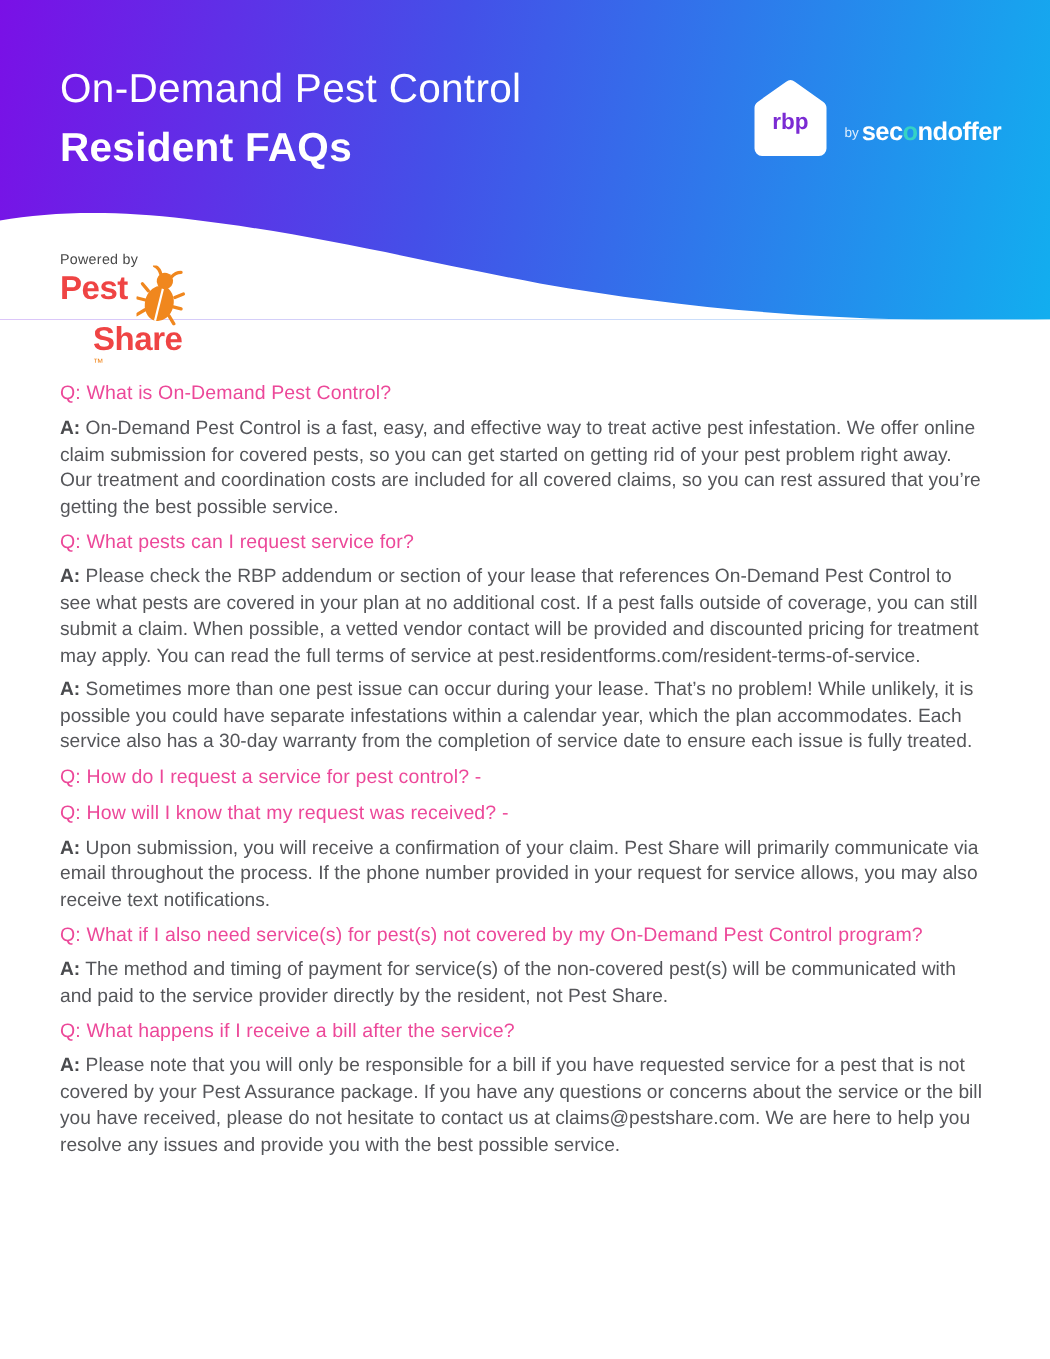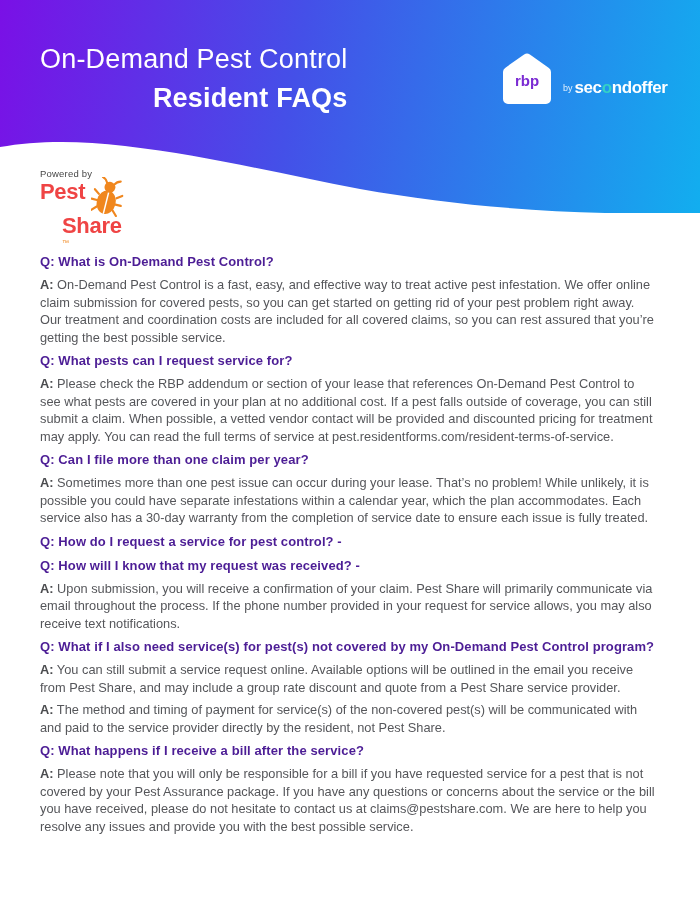--- a/index.html
+++ b/index.html
@@ -15,21 +15,21 @@
   
   .header {
     position:relative;
     height:213px;
     background:linear-gradient(100deg,#7a10e6 0%,#4450e8 42%,#12aeef 100%);
     overflow:hidden;
   }
   .wave { position:absolute; left:0; bottom:-1px; width:100%; height:80px; display:block; }
   .title-block { position:absolute; left:40px; top:42px; color:#ffffff; }
   .title-line1 { font-size:27px; font-weight:400; letter-spacing:.2px; line-height:34px; }
-  .title-line2 { font-size:27px; font-weight:700; letter-spacing:.2px; line-height:34px; margin-top:5px;text-align:right; }
+  .title-line2 { font-size:27px; font-weight:700; letter-spacing:.2px; line-height:34px; margin-top:5px; }
 
   .brand-row { position:absolute; left:497px; top:50px; display:flex; align-items:center; }
   .rbp-badge { width:60px; height:60px; display:block; }
   .byline { display:flex; align-items:flex-start; margin-left:6px; margin-top:14px; }
   .byline .by { font-size:9px; color:rgba(255,255,255,.85); margin-top:3px; margin-right:2px; }
   .byline .brand-words { display:flex; flex-direction:row; align-items:flex-end; color:#fff; font-weight:700; font-size:17px; line-height:15px; letter-spacing:-.4px; }
   .byline .o-teal { color:#35d2c5; }
 
   
   .powered { position:absolute; left:40px; top:168px; }
@@ -37,23 +37,23 @@
   .pest-row { display:flex; align-items:flex-start; margin-top:2px; }
   .pest-word { font-size:22px; font-weight:800; color:#ef4444; line-height:22px; letter-spacing:-.3px; }
   .bug { width:33px; height:40px; margin-left:6px; margin-top:-4px; }
   .share-row { margin-left:22px; margin-top:-2px; display:flex; align-items:flex-start;flex-direction:column; }
   .tm { font-size:7px; color:#f0871e; margin-top:2px; }
 
   
   .content { position:absolute; left:0; top:213px; width:700px; padding:39px 44px 0 40px; }
   .faq { margin-bottom:5px; }
   .faq h3 {
-    color:#4c1d95;
+    color:#ec4899;
     font-size:13px;
-    font-weight:700;
+    font-weight:400;
     line-height:19px;
     margin-bottom:5px;
     letter-spacing:.1px;
   }
   .faq p { font-size:12.8px; line-height:17.5px; color:#55565a; margin-bottom:5px; }
   .faq p strong { color:#4a4b4e; font-weight:700; }
 </style>
 </head>
 <body>
 
@@ -119,36 +119,34 @@
       <h3>Q: What is On-Demand Pest Control?</h3>
       <p><strong>A:</strong> <span>On-Demand Pest Control is a fast, easy, and effective way to treat active pest infestation. We offer online claim submission for covered pests, so you can get started on getting rid of your pest problem right away. Our treatment and coordination costs are included for all covered claims, so you can rest assured that you’re getting the best possible service.</span></p>
     </div>
 
     <div class="faq">
       <h3>Q: What pests can I request service for?</h3>
       <p><strong>A:</strong> <span>Please check the RBP addendum or section of your lease that references On-Demand Pest Control to see what pests are covered in your plan at no additional cost. If a pest falls outside of coverage, you can still submit a claim. When possible, a vetted vendor contact will be provided and discounted pricing for treatment may apply. You can read the full terms of service at pest.residentforms.com/resident-terms-of-service.</span></p>
     </div>
 
     <div class="faq">
-      <h3>Q: Can I file more than one claim per year?</h3>
       <p><strong>A:</strong> <span>Sometimes more than one pest issue can occur during your lease. That’s no problem! While unlikely, it is possible you could have separate infestations within a calendar year, which the plan accommodates. Each service also has a 30-day warranty from the completion of service date to ensure each issue is fully treated.</span></p>
     </div>
 
     <div class="faq">
       <h3>Q: How do I request a service for pest control? -</h3>
     </div>
 
     <div class="faq">
       <h3>Q: How will I know that my request was received? -</h3>
       <p><strong>A:</strong> <span>Upon submission, you will receive a confirmation of your claim. Pest Share will primarily communicate via email throughout the process. If the phone number provided in your request for service allows, you may also receive text notifications.</span></p>
     </div>
 
     <div class="faq">
       <h3>Q: What if I also need service(s) for pest(s) not covered by my On-Demand Pest Control program?</h3>
-      <p><strong>A:</strong> <span>You can still submit a service request online. Available options will be outlined in the email you receive from Pest Share, and may include a group rate discount and quote from a Pest Share service provider.</span></p>
     </div>
 
     <div class="faq">
       <p><strong>A:</strong> <span>The method and timing of payment for service(s) of the non-covered pest(s) will be communicated with and paid to the service provider directly by the resident, not Pest Share.</span></p>
     </div>
 
     <div class="faq">
       <h3>Q: What happens if I receive a bill after the service?</h3>
       <p><strong>A:</strong> <span>Please note that you will only be responsible for a bill if you have requested service for a pest that is not covered by your Pest Assurance package. If you have any questions or concerns about the service or the bill you have received, please do not hesitate to contact us at claims@pestshare.com. We are here to help you resolve any issues and provide you with the best possible service.</span></p>
     </div>

